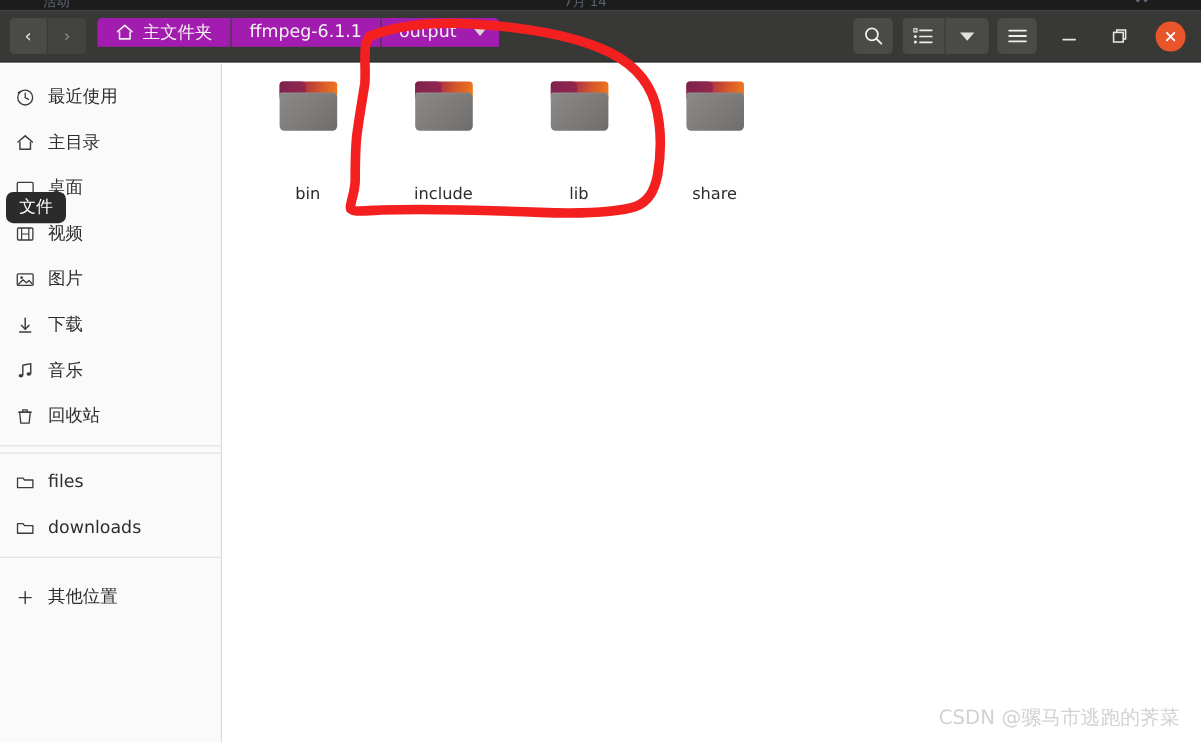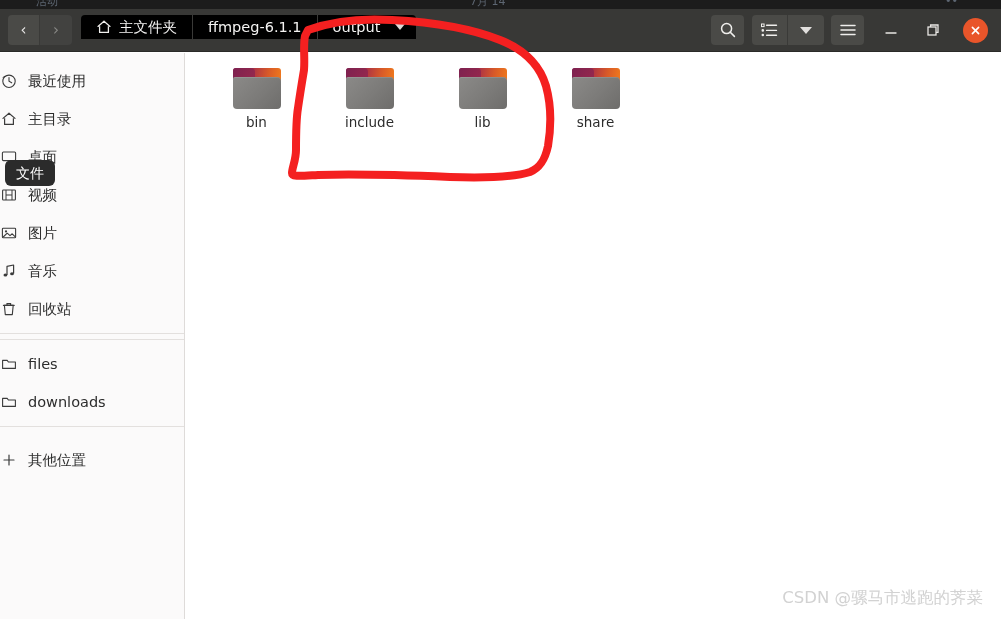--- a/index.html
+++ b/index.html
@@ -69,21 +69,21 @@
     height: 30px;
     display: flex;
     border-radius: 4px;
     overflow: hidden;
   }
   .crumb {
     height: 24px;
     display: flex; align-items: center;
     gap: 7px;
     padding: 0 15px;
-    background: #000000;
+    background: #a21caf;
     color: #f4f3f2;
     font-size: 14.5px;
     border-right: 1px solid #3a3a38;
     white-space: nowrap;
   }
   .crumb:last-child { border-right: none; }
   .crumb.with-arrow { padding-right: 11px; gap: 12px; }
   .home-icon svg { display: block; }
   .crumb-caret {
     width: 0; height: 0;
@@ -133,20 +133,21 @@
     position: absolute; left: 0; top: 53px;
     width: 185px; height: 566px;
     background: #fbfafa;
     border-right: 1px solid #dedbd9;
     overflow: hidden;
   }
   .side-item {
     position: relative;
     height: 38px;
     display: flex; align-items: center;
+    padding-left: 12px;
     gap: 11px;
     color: #2d2d2d;
     font-size: 14.5px;
     white-space: nowrap;
   }
   .side-icon {
     width: 17px; height: 17px;
     display: flex; align-items: center; justify-content: center;
     color: #3b3b3b;
     flex: 0 0 17px;
@@ -187,20 +188,21 @@
   }
   .icon-grid {
     position: absolute; left: 0; top: 7px;
     display: flex;
     padding-left: 14px;
   }
   .file-item {
     width: 113px;
     display: flex; flex-direction: column; align-items: center;
     padding-top: 8px;
+    gap: 40px;
   }
   .folder {
     position: relative;
     width: 48px; height: 41px;
     margin-bottom: 6px;
   }
   .folder-back {
     position: absolute; left: 0; top: 0;
     width: 48px; height: 14px;
     border-radius: 3px 3px 0 0;
@@ -389,20 +391,30 @@
       <span class="side-icon">
         <svg width="16" height="16" viewBox="0 0 16 16">
           <rect x="1.4" y="3.2" width="13.2" height="9.6" rx="0.8" stroke="#3b3b3b" stroke-width="1.1" fill="none"></rect>
           <circle cx="5" cy="6.4" r="1.1" fill="#3b3b3b"></circle>
           <path d="M2.2 12 L6.2 8.2 L9 10.6 L11.2 8.8 L14 11.6" stroke="#3b3b3b" stroke-width="1.1" fill="none" stroke-linejoin="round"></path>
         </svg>
       </span>
       <span class="side-label">图片</span>
     </div>
 
+    <div class="side-item">
+      <span class="side-icon">
+        <svg width="16" height="16" viewBox="0 0 16 16">
+          <line x1="8" y1="2.2" x2="8" y2="11" stroke="#3b3b3b" stroke-width="1.2" stroke-linecap="round"></line>
+          <path d="M4.8 8 L8 11.3 L11.2 8" stroke="#3b3b3b" stroke-width="1.2" fill="none" stroke-linecap="round" stroke-linejoin="round"></path>
+          <line x1="3.4" y1="13.6" x2="12.6" y2="13.6" stroke="#3b3b3b" stroke-width="1.2" stroke-linecap="round"></line>
+        </svg>
+      </span>
+      <span class="side-label">下载</span>
+    </div>
 
     <div class="side-item">
       <span class="side-icon">
         <svg width="16" height="16" viewBox="0 0 16 16">
           <path d="M6 12 V3.4 L12.6 2 V10.6" stroke="#3b3b3b" stroke-width="1.2" fill="none" stroke-linejoin="round"></path>
           <ellipse cx="4.4" cy="12.1" rx="1.9" ry="1.5" fill="#3b3b3b"></ellipse>
           <ellipse cx="11" cy="10.7" rx="1.9" ry="1.5" fill="#3b3b3b"></ellipse>
         </svg>
       </span>
       <span class="side-label">音乐</span>

